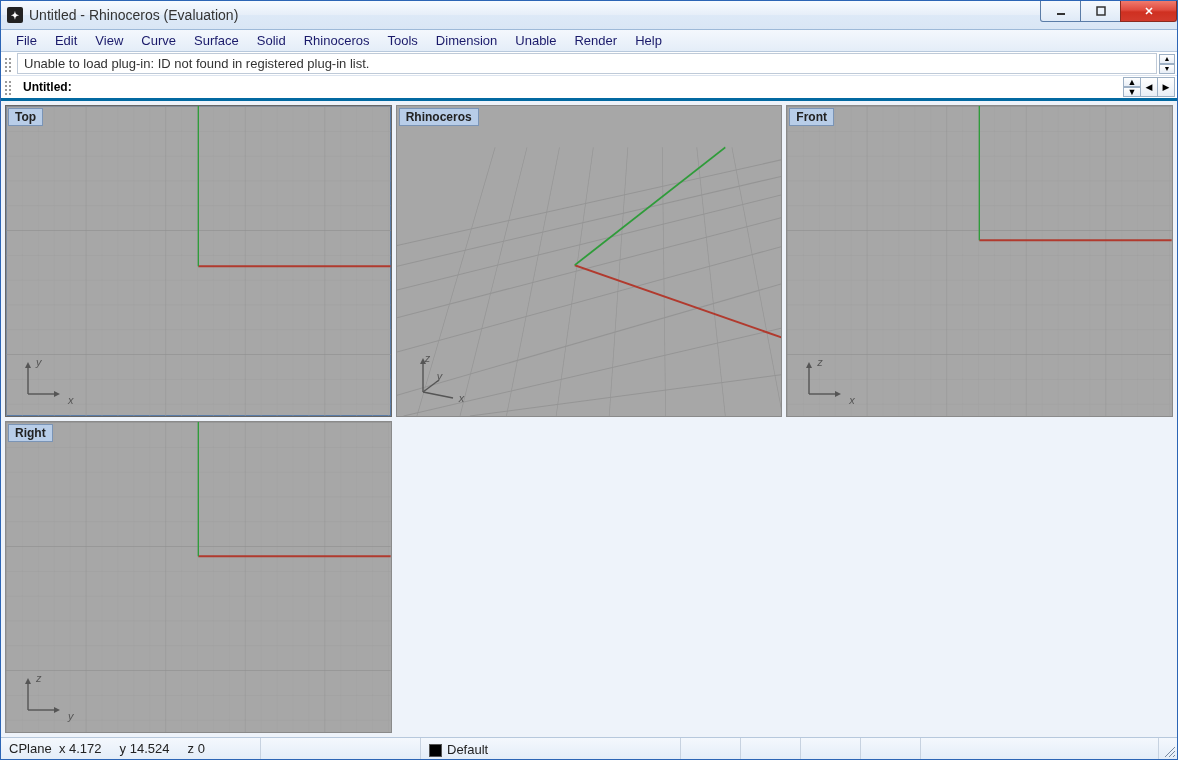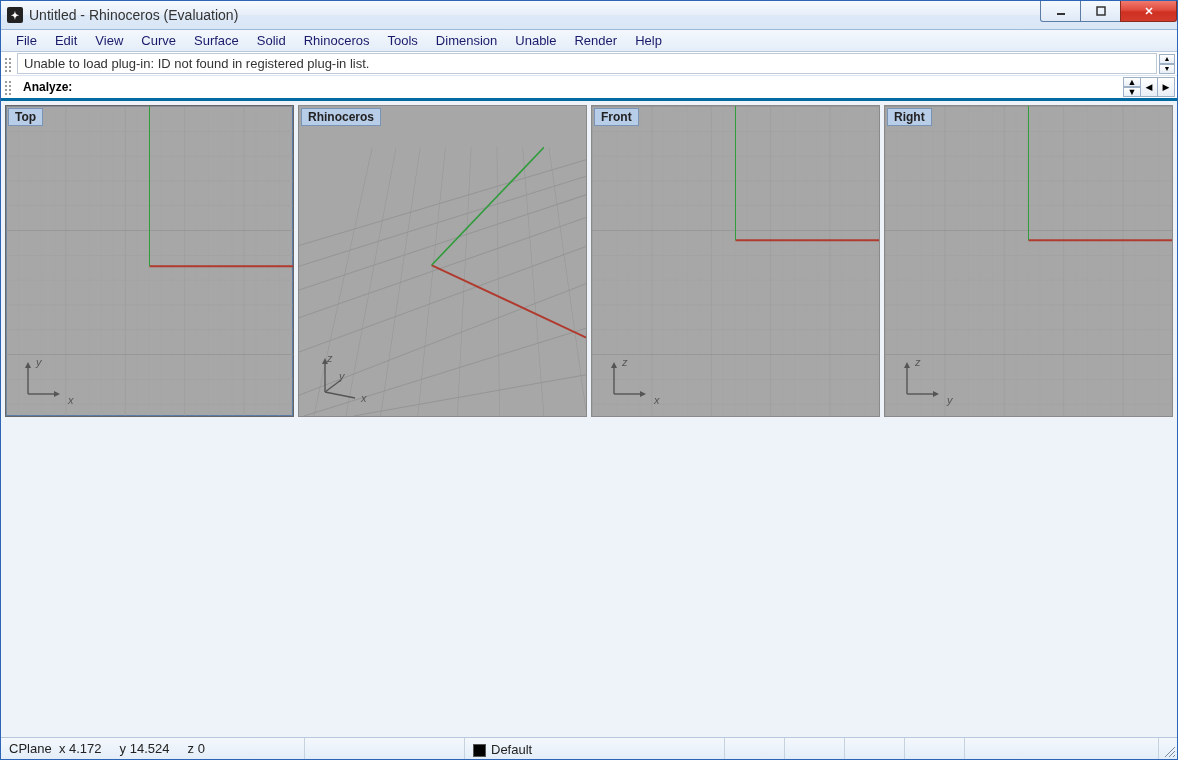--- a/index.html
+++ b/index.html
@@ -93,21 +93,21 @@
     background:linear-gradient(to bottom,#fff,#e8eef6);
     display:flex;align-items:center;justify-content:center;
     margin-left:-1px; font-size:9px;
   }
   .nav-btns .nbh { height:10px; }
 
   
   .viewports {
     flex:1; min-height:0;
     display:grid;
-    grid-template-columns: 1fr 1fr 1fr 1fr;
+    grid-template-columns: 1fr 1fr 1fr;
     grid-template-rows: 1fr 1fr;
     gap:4px;
     padding:4px;
     background:#eef3fa;
   }
   .viewport {
     position:relative;
     background:#a7a7a7;
     border:1px solid #8a8a8a;
     overflow:hidden;
@@ -131,21 +131,21 @@
     border-top:1px solid #b7c8dc;
     background:linear-gradient(to bottom,#f4f8fd,#e4edf8);
     display:flex; align-items:stretch;
     font-size:13px; color:#222;
   }
   .statusbar .cell {
     border-right:1px solid #c7d2e0;
     padding:2px 8px; display:flex; align-items:center;
     white-space:nowrap;
   }
-  .statusbar .coords { width:304px;align-items:center; }
+  .statusbar .coords { width:260px;align-items:center; }
   .statusbar .layer { width:260px;align-items:flex-end; }
   .layer-swatch {
     width:13px; height:13px; background:#000; margin-right:5px; border:1px solid #555;
   }
   .statusbar .pane { width:60px; }
   .statusbar .spacer { flex:1; }
   .statusbar .grip-corner {
     width:18px; display:flex; align-items:flex-end; justify-content:flex-end; padding:2px;
   }
 
@@ -201,21 +201,21 @@
     <div class="cmd-row">
       <div class="grip"></div>
       <div class="cmd-text">Unable to load plug-in: ID not found in registered plug-in list.</div>
       <div class="cmd-spin">
         <div class="sp">▲</div>
         <div class="sp">▼</div>
       </div>
     </div>
     <div class="cmd-row" style="border-top:1px solid #dce4ef;">
       <div class="grip"></div>
-      <div class="cmd-label">Analyze:</div>
+      <div class="cmd-label">Untitled:</div>
       <div class="nav-btns">
         <div class="sp-col">
           <div class="nb nbh">▲</div>
           <div class="nb nbh">▼</div>
         </div>
         <div class="nb">◀</div>
         <div class="nb">▶</div>
       </div>
     </div>
   </div>

